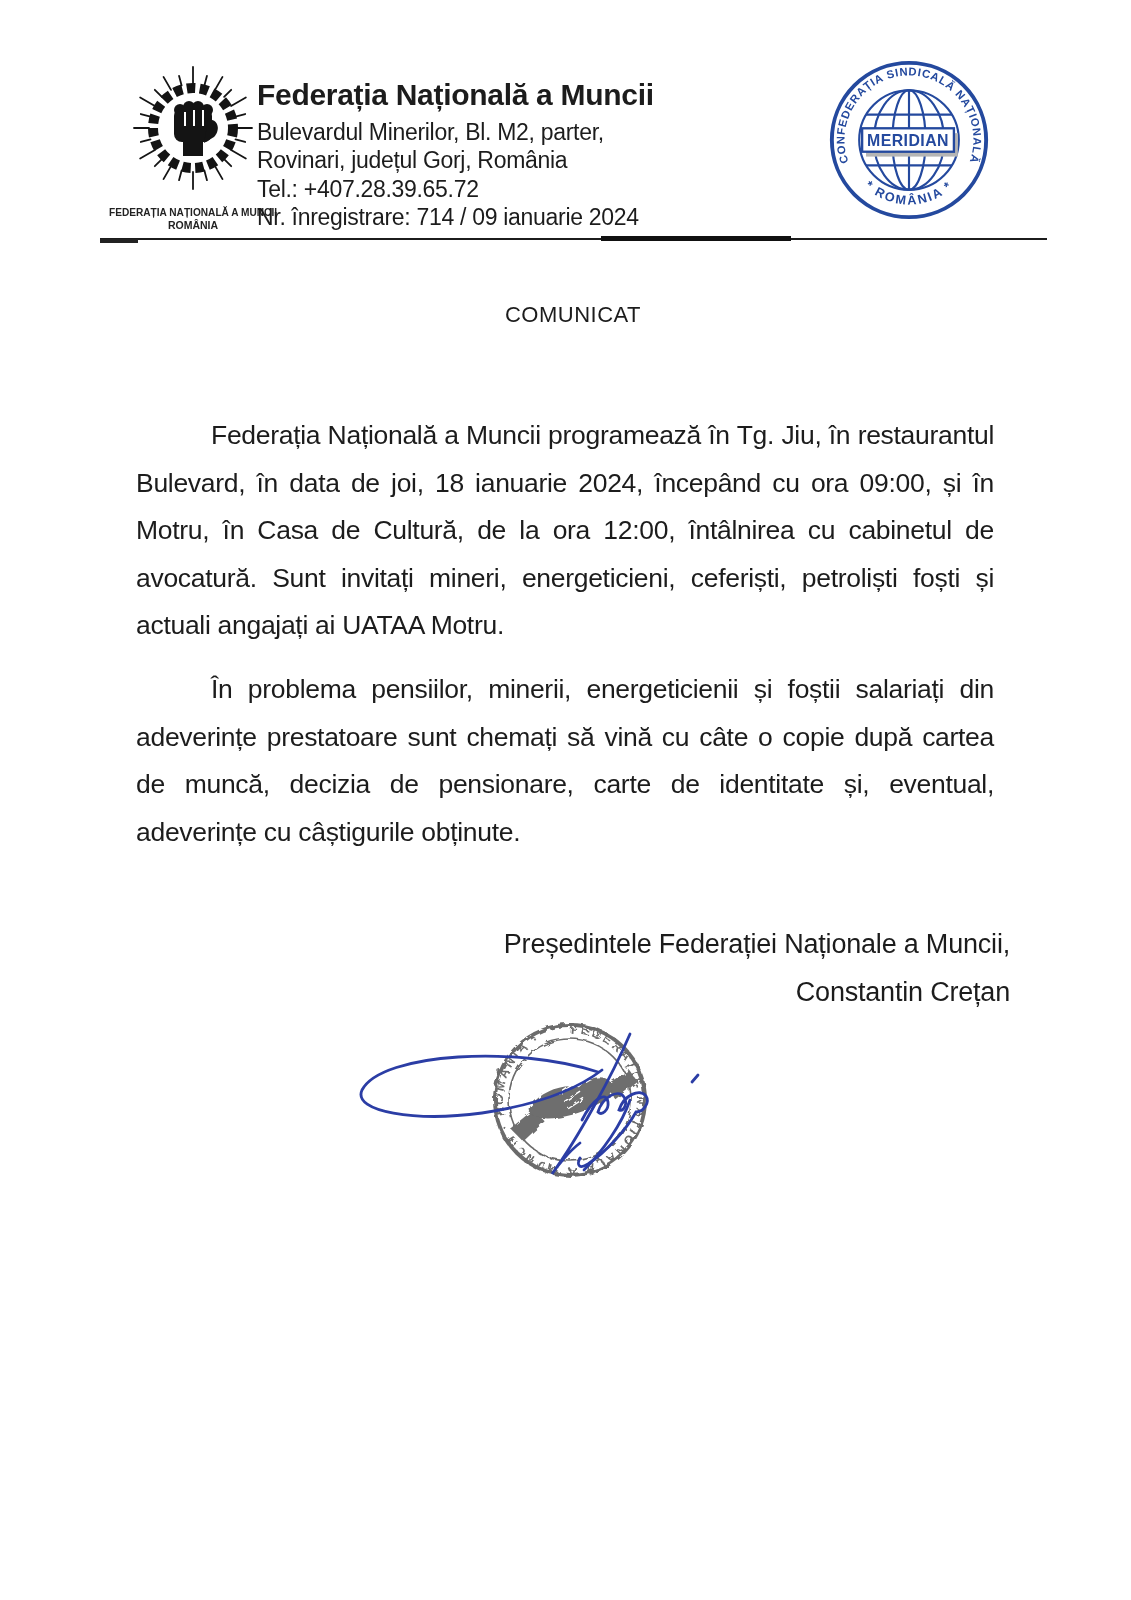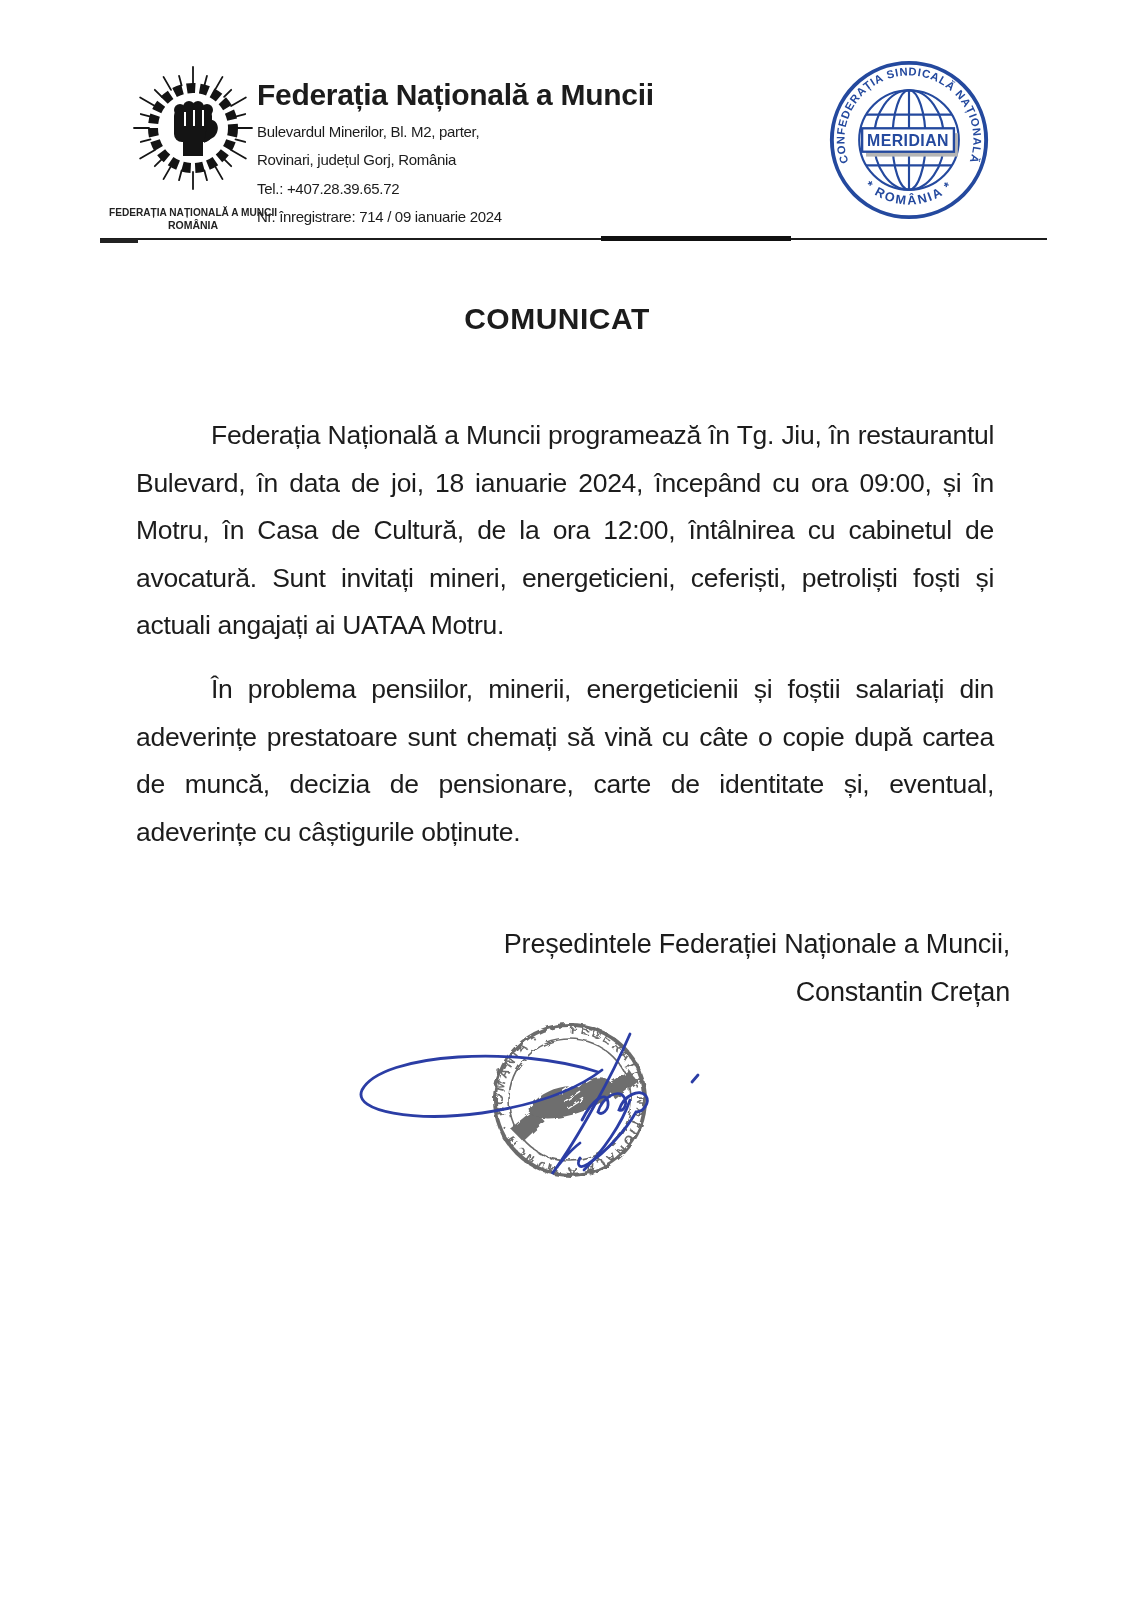--- a/index.html
+++ b/index.html
@@ -8,28 +8,28 @@
     position:relative; width:1131px; height:1600px; margin:0 auto;
     background:#ffffff; color:#1c1c1c;
     font-family:"Liberation Sans", sans-serif;
     overflow:hidden;
   }
   
   .logo-left  { position:absolute; left:104px; top:64px;  width:178px; height:168px; }
   .logo-right { position:absolute; left:826px; top:54px;  width:166px; height:172px; }
   .header-text{ position:absolute; left:257px; top:78px;  width:560px; }
   .org-name   { font-size:30px; font-weight:bold; letter-spacing:-0.3px; margin-bottom:6px; }
-  .header-line{ font-size:15px; line-height:28.4px; letter-spacing:-0.3px; }
+  .header-line{ font-size:23px; line-height:28.4px; letter-spacing:-0.3px; }
   .rule-base  { position:absolute; left:100px; top:238px; width:947px; height:2px; background:#1c1c1c; }
   .rule-thick { position:absolute; left:601px; top:236px; width:190px; height:5px; background:#111; }
   .rule-dash  { position:absolute; left:100px; top:239px; width:38px;  height:4px; background:#222; }
   
   .doc-title {
-    position:absolute; left:112px; top:302px; width:890px;
-    text-align:center; font-size:30px; font-weight:bold; letter-spacing:0.5px;
+    position:absolute; left:128px; top:302px; width:890px;
+    text-align:center; font-size:22px; font-weight:normal; letter-spacing:0.5px;
   }
   .body-text { position:absolute; left:120px; top:396px; width:890px; }
   .body-text p {
     font-size:26.5px; line-height:47.6px; letter-spacing:-0.3px;
     text-align:justify; text-indent:75px; margin:16px;
   }
   .sig-block {
     position:absolute; left:120px; top:920px; width:890px;
     text-align:right; font-size:27px; line-height:48px; letter-spacing:-0.2px;
   }

